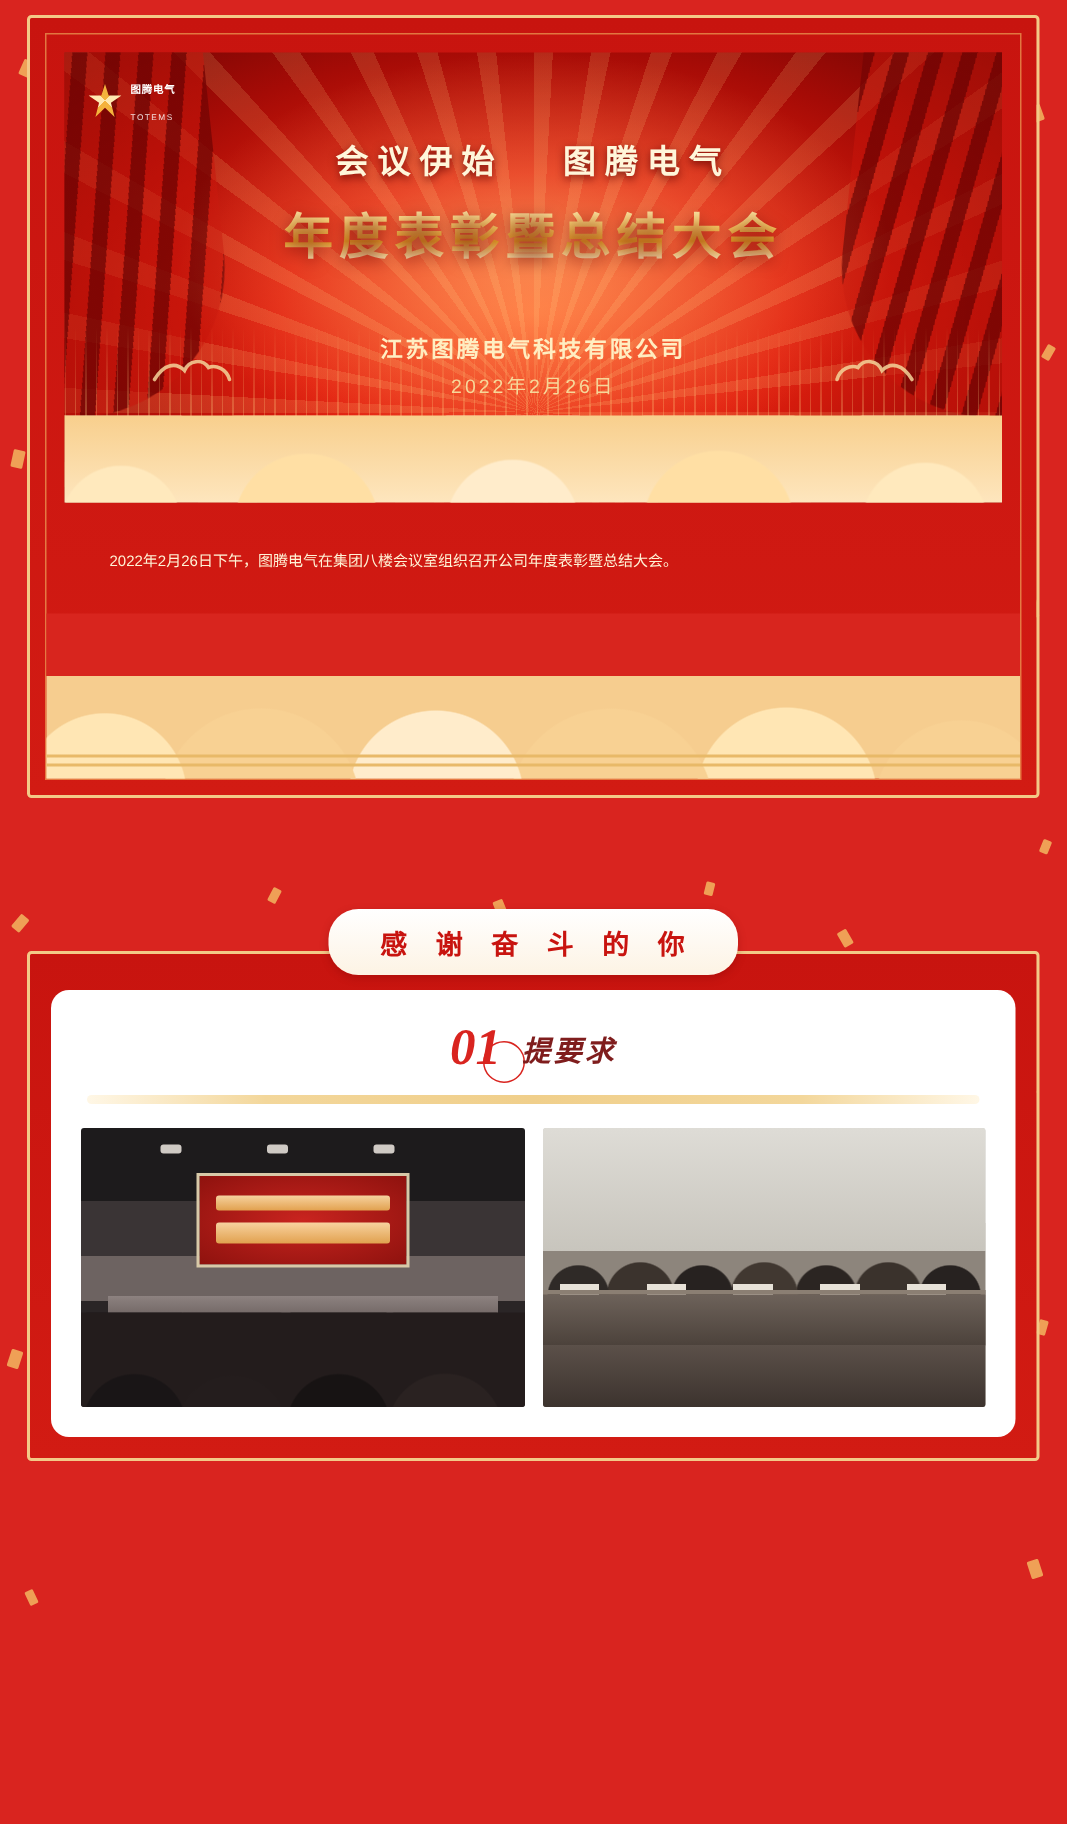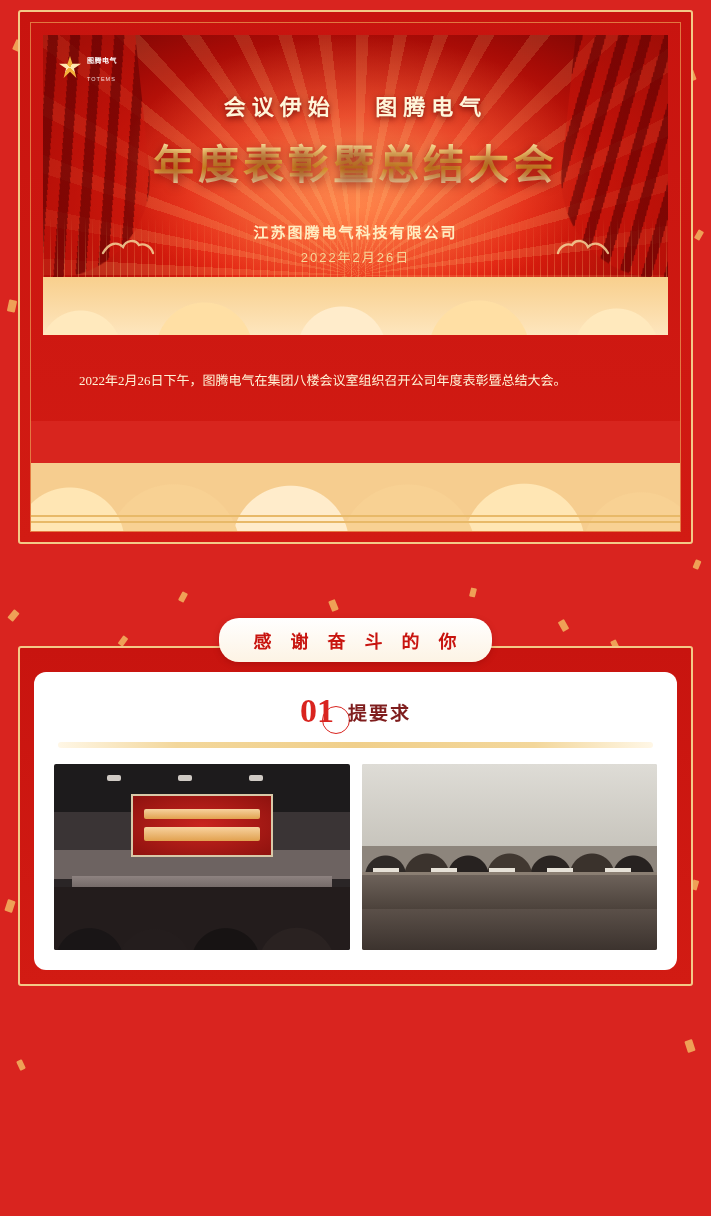--- a/index.html
+++ b/index.html
@@ -116,21 +116,21 @@
     letter-spacing: 6px;
     text-shadow: 0 2px 6px rgba(90,0,0,.8);
   }
   .stage .headline-sm span { margin: 0 14px; }
   .stage .headline-lg {
     position: absolute;
     top: 96px; width: 100%;
     text-align: center;
     font-family: "Liberation Serif", "DejaVu Serif", serif;
     font-weight: bold;
-    font-size: 41px;
+    font-size: 33px;
     letter-spacing: 4px;
     background: linear-gradient(#fff4cf 5%, #ffd979 35%, #e8a128 62%, #fff0c4 90%);
     -webkit-background-clip: text;
     background-clip: text;
     color: transparent;
     text-shadow: 0 3px 10px rgba(90,0,0,.55);
   }
   .stage .company {
     position: absolute;
     top: 186px; width: 100%;
@@ -173,26 +173,25 @@
     left: 0; right: 0; bottom: 48px; height: 70px;
     background: repeating-linear-gradient(90deg,
       rgba(255,210,130,.35) 0 1px, rgba(255,210,130,0) 1px 7px);
     -webkit-mask-image: linear-gradient(to top, #000, transparent);
     mask-image: linear-gradient(to top, #000, transparent);
   }
 
   
   .caption {
     color: #fff3d6;
-    font-size: 13px;
+    font-size: 10px;
     line-height: 2;
     padding: 20px 10px 14px 10px;
     text-align: justify;
     text-indent: 2em;
-    font-family: Liberation Serif, serif;
   }
 
   
   .cloudbar {
     position: relative;
     height: 110px;
     margin: 0 -12px;
     background:
       radial-gradient(circle at 6% 110%, #ffe6b4 0 54px, transparent 55px),
       radial-gradient(circle at 22% 118%, #f8d193 0 66px, transparent 67px),
@@ -247,20 +246,21 @@
     background: #fff;
     border-radius: 12px;
     padding: 22px 20px 20px 20px;
   }
   .sec-head {
     display: flex;
     align-items: center;
     justify-content: center;
     gap: 10px;
     margin-bottom: 14px;
+    font-style: italic;
   }
   .sec-num {
     position: relative;
     font-family: "Liberation Serif", "DejaVu Serif", serif;
     font-size: 34px;
     font-weight: bold;
     color: #d9241f;
     line-height: 1;
     padding-right: 4px;
   }

